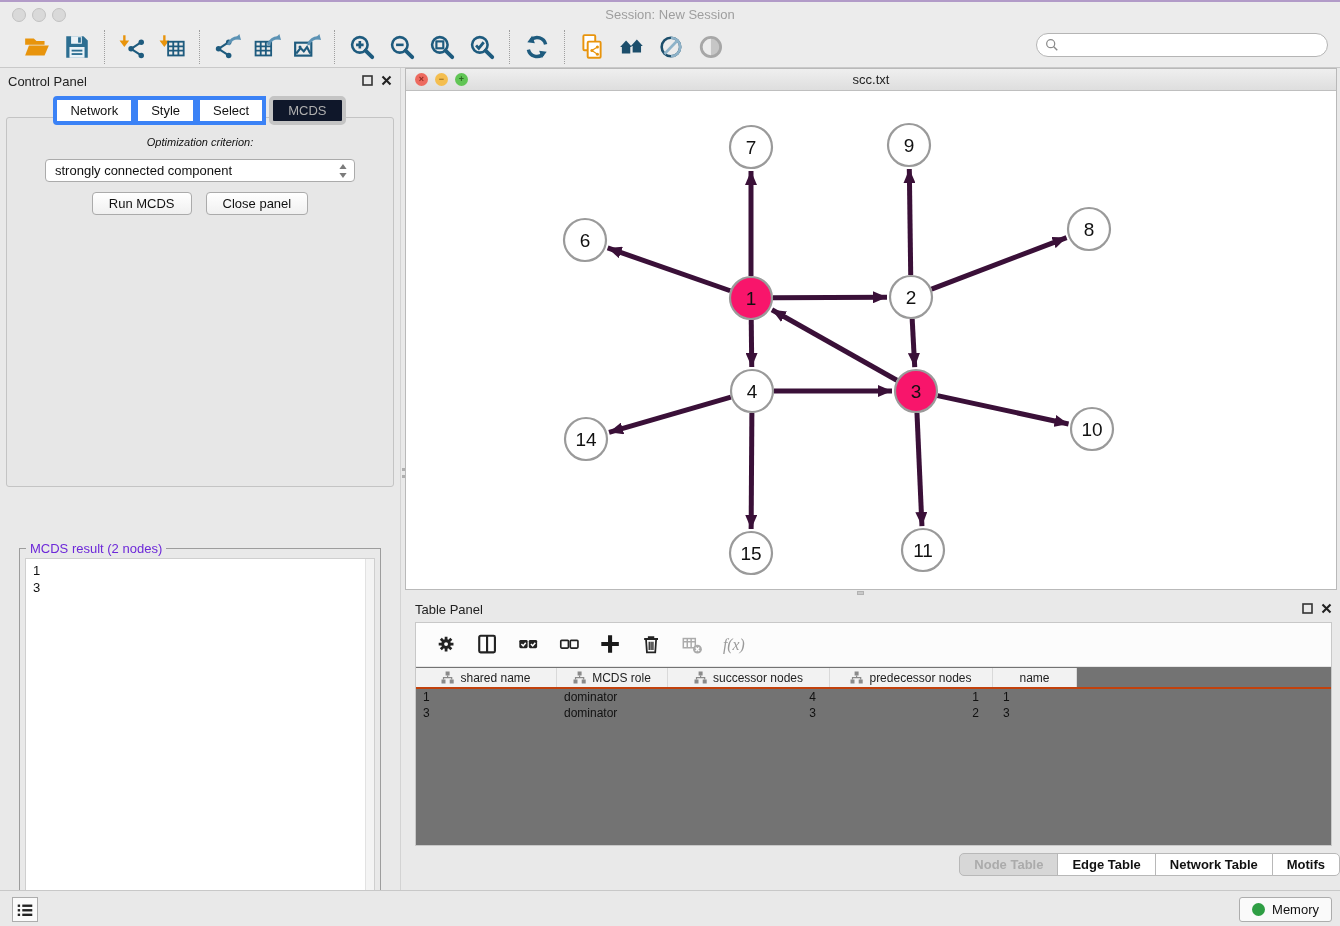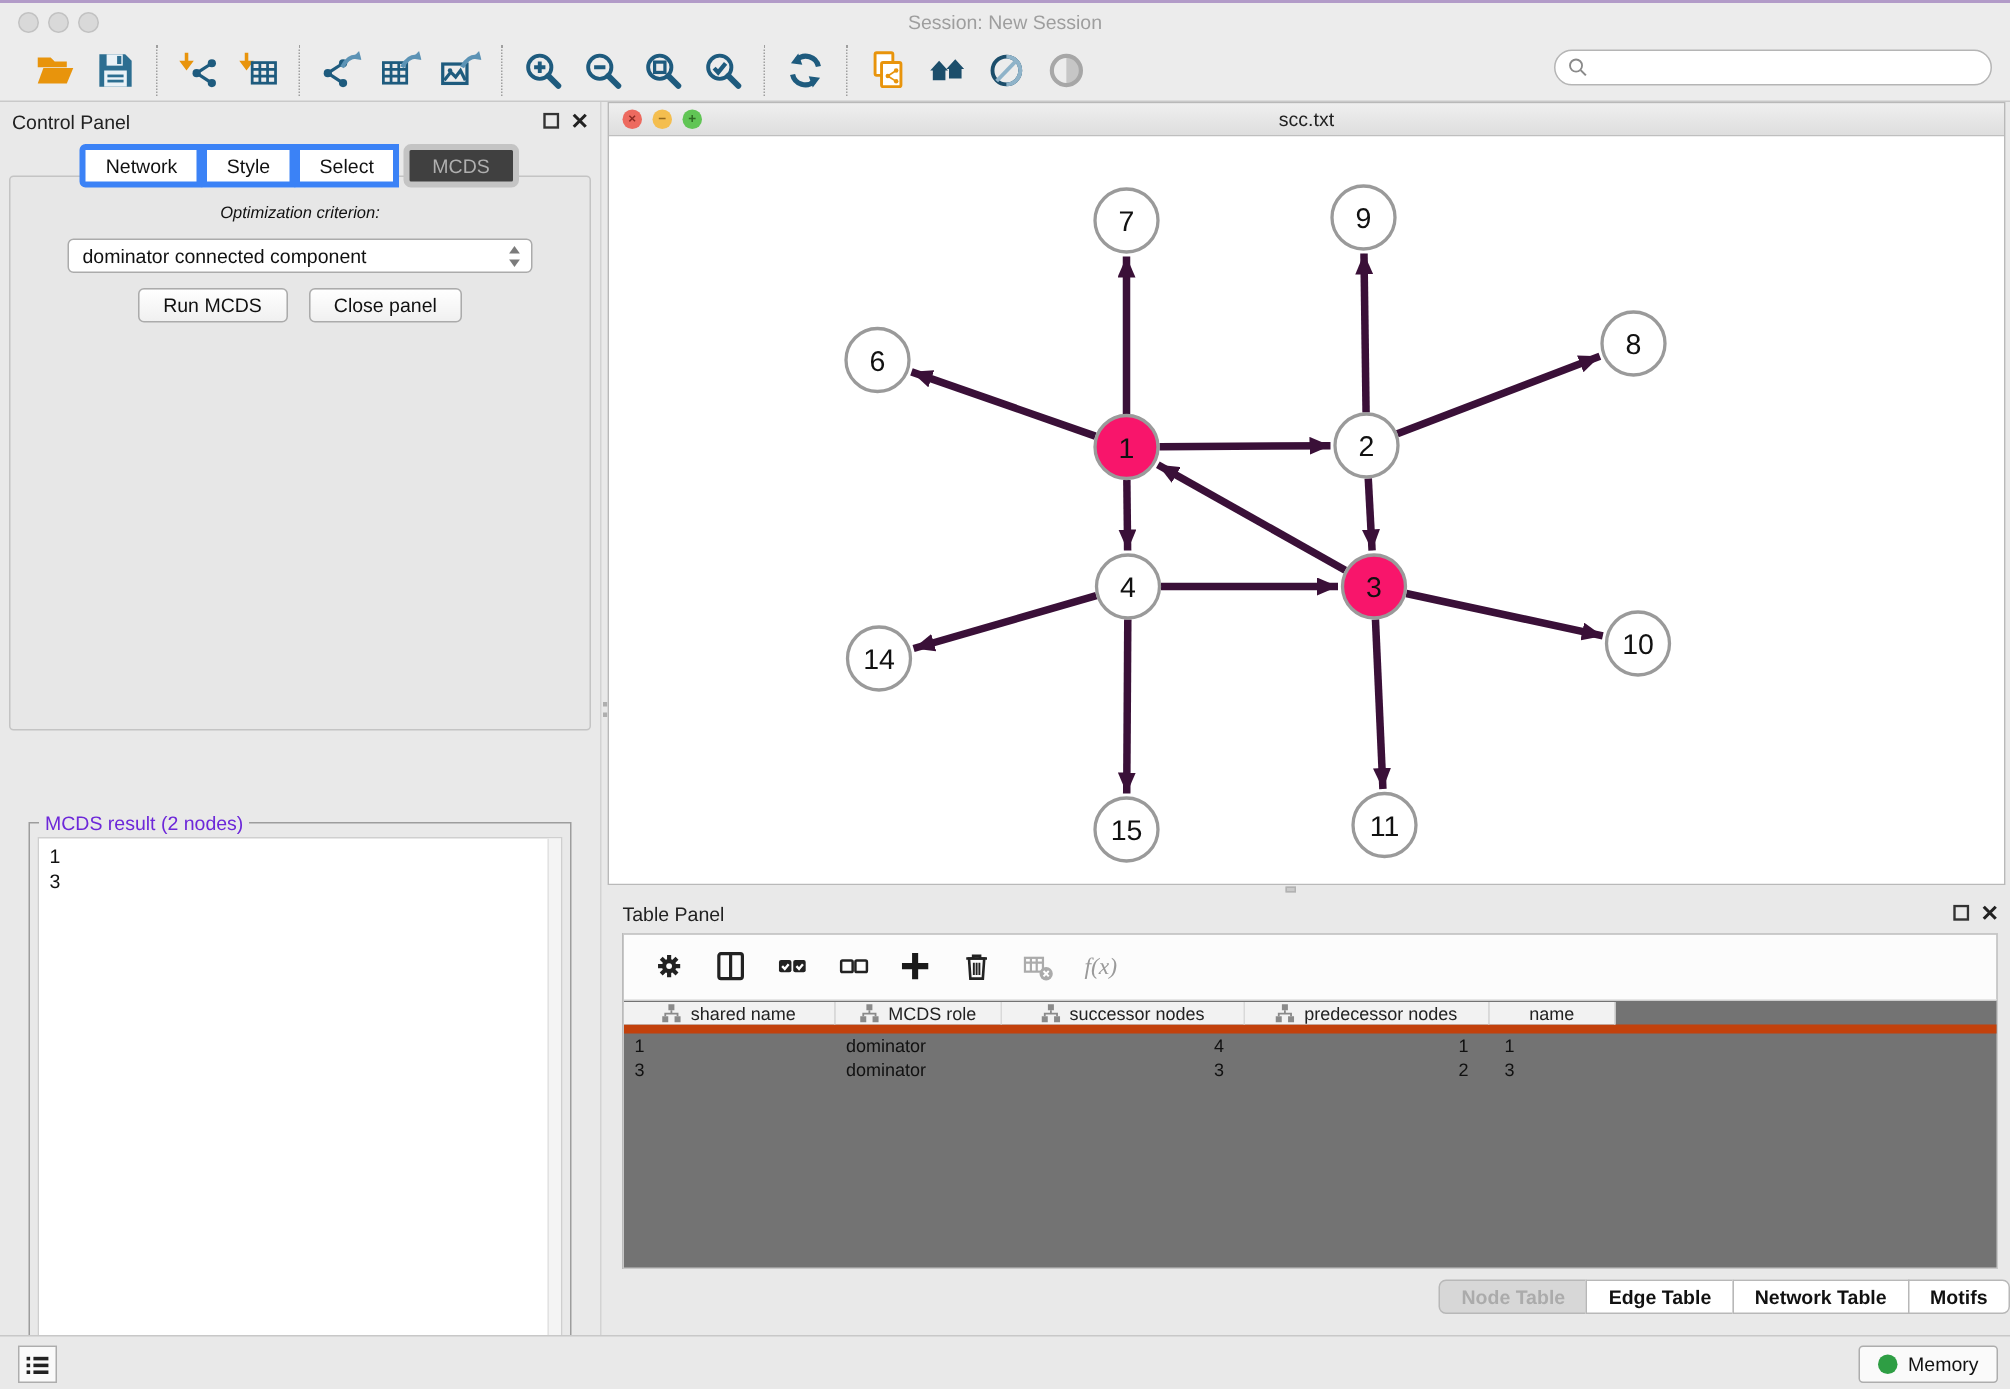--- a/index.html
+++ b/index.html
@@ -23,21 +23,21 @@
 
   
   #control-panel { position:absolute; top:68px; left:0; width:400px; height:822px; background:#E9E9E9; }
   #cp-header { position:absolute; top:2px; left:0; right:0; height:24px; }
   #cp-title { position:absolute; left:8px; top:4px; font-size:13px; color:#222; }
   .panel-btns { position:absolute; right:8px; top:5px; display:flex; gap:8px; }
   .panel-btns svg { width:11px; height:11px; }
   #cp-tabs { position:absolute; top:28px; left:0; right:0; display:flex; justify-content:center; align-items:flex-end; }
   .cp-tab { font-size:13px; color:#111; background:#fff; border:4px solid #3b82f6; padding:3px 13px; margin-left:-1px; position:relative; z-index:2; }
   .cp-tab:first-child { border-top-left-radius:4px; border-bottom-left-radius:4px; }
-  .cp-tab.sel { background:#404040; color:#AFAFAF; border-radius:5px; margin-left:3px; border-color:#C4C4C4; padding:3px 15px; }
+  .cp-tab.sel { background:#0f172a; color:#AFAFAF; border-radius:5px; margin-left:3px; border-color:#C4C4C4; padding:3px 15px; }
   #cp-body { position:absolute; top:49px; left:6px; right:6px; height:370px; background:#E7E7E7; border:1px solid #C4C4C4; border-radius:3px; }
   #opt-label { position:absolute; top:18px; left:0; right:0; text-align:center; font-size:11px; color:#111;font-style:italic; }
   #criterion-select { position:absolute; top:41px; left:38px; right:38px; height:23px; background:#fff; border:1px solid #ABABAB; border-radius:4px; font-size:13px; color:#111; display:flex; align-items:center; padding-left:9px; }
   #criterion-select .spin { position:absolute; right:6px; top:3px; }
   .cp-buttons { position:absolute; top:74px; left:0; right:0; display:flex; justify-content:center; gap:14px; }
   .pushbtn { font-size:13px; color:#111; background:linear-gradient(#FFFFFF,#F0F0F0); border:1px solid #ABABAB; border-radius:4px; padding:3px 16px; }
   #mcds-result { position:absolute; top:430px; left:12px; right:12px; height:378px; border:1px solid #9D9D9D; background:#E9E9E9; }
   #mcds-legend { position:absolute; top:-8px; left:6px; background:#E9E9E9; padding:0 4px; font-size:13px; color:#6d28d9; }
   #mcds-textarea { position:absolute; top:9px; left:5px; right:5px; bottom:6px; background:#fff; border:1px solid #CFCFCF; }
   #mcds-lines { position:absolute; top:3px; left:7px; font-size:13px; line-height:17px; color:#111; white-space:pre; }
@@ -59,21 +59,21 @@
 
   
   #table-panel { position:absolute; top:596px; left:405px; width:935px; height:294px; background:#E9E9E9; }
   #tp-header { position:absolute; top:2px; left:0; right:0; height:22px; }
   #tp-title { position:absolute; left:10px; top:4px; font-size:13px; color:#222; }
   #tp-box { position:absolute; top:26px; left:10px; right:8px; height:224px; background:#737373; border:1px solid #C8C8C8; }
   #tp-toolbar { position:absolute; top:0; left:0; right:0; height:44px; display:flex; align-items:center; gap:15px; padding-left:18px; background:#FCFCFC; border-bottom:1px solid #E6E6E6; }
   .tpicon { width:26px; height:26px; display:inline-flex; align-items:center; justify-content:center; }
   .tpicon svg { width:24px; height:24px; }
   #tp-table { position:absolute; top:45px; left:0; right:0; bottom:0; }
-  #tp-head { display:flex; height:21px; border-bottom:6px solid #c2410c; }
+  #tp-head { display:flex; height:21px; border-bottom:2px solid #c2410c; }
   .th { background:#F2F2F2; border-right:1px solid #D9D9D9; display:flex; align-items:center; justify-content:center; gap:6px; font-size:12px; color:#222; }
   .th svg { width:13px; height:13px; }
   .tr { display:flex; height:16px; }
   .td { font-size:12px; color:#111; line-height:16px; overflow:hidden; }
   #tp-tabs { position:absolute; bottom:14px; left:0; right:0; display:flex; justify-content:flex-end; }
   .tp-tab { font-size:13px; color:#111; background:#fff; border:1px solid #B8B8B8; padding:3px 14px; margin-left:-1px; font-weight:bold; }
   .tp-tab:first-child { border-radius:5px 0 0 5px; }
   .tp-tab:last-child { border-radius:0 5px 5px 0; }
   .tp-tab.sel { background:#D7D7D7; color:#ABABAB; }
 
@@ -284,21 +284,21 @@
   </div>
   <div id="cp-tabs">
     <span class="cp-tab">Network</span>
     <span class="cp-tab">Style</span>
     <span class="cp-tab">Select</span>
     <span class="cp-tab sel">MCDS</span>
   </div>
   <div id="cp-body">
     <div id="opt-label">Optimization criterion:</div>
     <div id="criterion-select">
-      <span>dominator connected component</span>
+      <span>strongly connected component</span>
       <span class="spin">
         <svg viewBox="0 0 10 16" width="10" height="16">
             <path d="M5 1l3.6 5H1.4z" fill="#7B7B7B"></path>
             <path d="M5 15l3.6-5H1.4z" fill="#7B7B7B"></path>
           </svg>
       </span>
     </div>
     <div class="cp-buttons">
       <button class="pushbtn">Run MCDS</button>
       <button class="pushbtn">Close panel</button>

